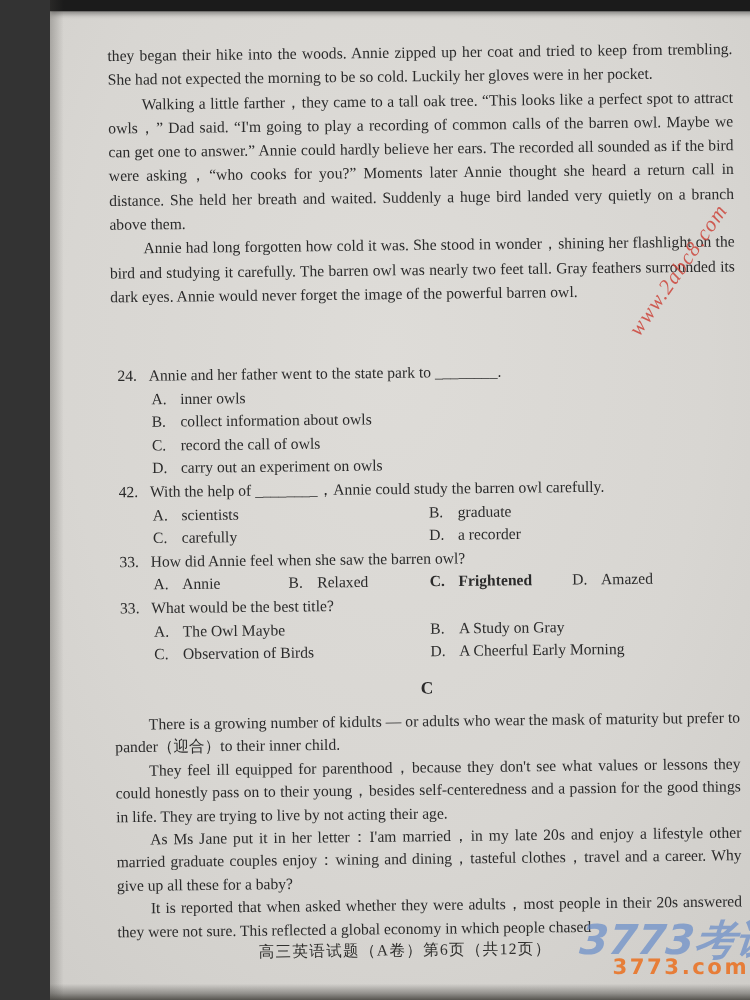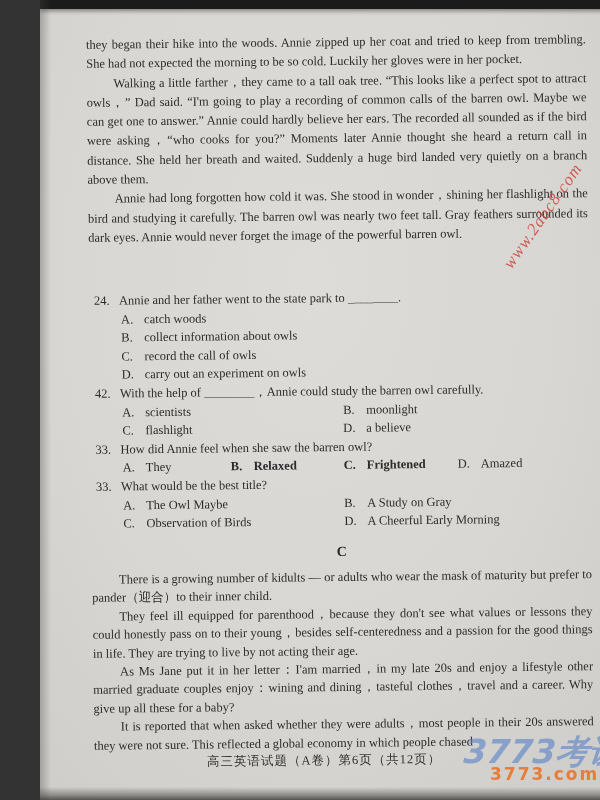--- a/index.html
+++ b/index.html
@@ -27,21 +27,21 @@
 
   .questions { position:absolute; left:50px; top:289px; width:500px;
     font-size:12.5px; line-height:18.6px; }
   .qstem { padding-left:5px; }
   .qnum { display:inline-block; width:25px; }
   .opt { padding-left:32px; }
   .olabel { display:inline-block; width:23px; }
   .opt-row { padding-left:32px; white-space:nowrap; }
   .cell2 { display:inline-block; width:221px; }
   .c26a { display:inline-block; width:108px; }
-  .c26b { display:inline-block; width:113px;font-weight:bold; }
+  .c26b { display:inline-block; width:113px; }
   .c26c { display:inline-block; width:114px;font-weight:bold; }
 
   .sec-c { position:absolute; left:50px; top:542px; width:500px;
     font-size:12.5px; line-height:18.4px; text-align:justify; }
   .sec-heading { text-align:center; font-weight:bold; font-size:14px;
     line-height:19px; margin-bottom:7px; text-indent:0; }
 
   .page-footer { position:absolute; left:50px; top:752px; width:460px;
     text-align:center; font-size:12.5px; color:#30302e; letter-spacing:1px; }
 
@@ -72,40 +72,40 @@
     <div class="passage">
       <p>they began their hike into the woods. Annie zipped up her coat and tried to keep from trembling. She had not expected the morning to be so cold. Luckily her gloves were in her pocket.</p>
       <p class="indent">Walking a little farther，they came to a tall oak tree. “This looks like a perfect spot to attract owls，” Dad said. “I'm going to play a recording of common calls of the barren owl. Maybe we can get one to answer.” Annie could hardly believe her ears. The recorded all sounded as if the bird were asking，“who cooks for you?” Moments later Annie thought she heard a return call in distance. She held her breath and waited. Suddenly a huge bird landed very quietly on a branch above them.</p>
       <p class="indent">Annie had long forgotten how cold it was. She stood in wonder，shining her flashlight on the bird and studying it carefully. The barren owl was nearly two feet tall. Gray feathers surrounded its dark eyes. Annie would never forget the image of the powerful barren owl.</p>
     </div>
 
     <div class="questions">
 
       <div>
         <div class="qstem"><span class="qnum">24.</span><span>Annie and her father went to the state park to ________.</span></div>
-        <div class="opt"><span class="olabel">A.</span><span>catch woods</span></div>
+        <div class="opt"><span class="olabel">A.</span><span>inner owls</span></div>
         <div class="opt"><span class="olabel">B.</span><span>collect information about owls</span></div>
         <div class="opt"><span class="olabel">C.</span><span>record the call of owls</span></div>
         <div class="opt"><span class="olabel">D.</span><span>carry out an experiment on owls</span></div>
       </div>
 
       <div>
         <div class="qstem"><span class="qnum">42.</span><span>With the help of ________，Annie could study the barren owl carefully.</span></div>
         <div class="opt-row">
-          <span class="cell2"><span class="olabel">A.</span><span>scientists</span></span><span><span class="olabel">B.</span><span>moonlight</span></span>
+          <span class="cell2"><span class="olabel">A.</span><span>scientists</span></span><span><span class="olabel">B.</span><span>graduate</span></span>
         </div>
         <div class="opt-row">
-          <span class="cell2"><span class="olabel">C.</span><span>flashlight</span></span><span><span class="olabel">D.</span><span>a believe</span></span>
+          <span class="cell2"><span class="olabel">C.</span><span>carefully</span></span><span><span class="olabel">D.</span><span>a recorder</span></span>
         </div>
       </div>
 
       <div>
         <div class="qstem"><span class="qnum">33.</span><span>How did Annie feel when she saw the barren owl?</span></div>
         <div class="opt-row">
-          <span class="c26a"><span class="olabel">A.</span><span>They</span></span><span class="c26b"><span class="olabel">B.</span><span>Relaxed</span></span><span class="c26c"><span class="olabel">C.</span><span>Frightened</span></span><span><span class="olabel">D.</span><span>Amazed</span></span>
+          <span class="c26a"><span class="olabel">A.</span><span>Annie</span></span><span class="c26b"><span class="olabel">B.</span><span>Relaxed</span></span><span class="c26c"><span class="olabel">C.</span><span>Frightened</span></span><span><span class="olabel">D.</span><span>Amazed</span></span>
         </div>
       </div>
 
       <div>
         <div class="qstem"><span class="qnum">33.</span><span>What would be the best title?</span></div>
         <div class="opt-row">
           <span class="cell2"><span class="olabel">A.</span><span>The Owl Maybe</span></span><span><span class="olabel">B.</span><span>A Study on Gray</span></span>
         </div>
         <div class="opt-row">
           <span class="cell2"><span class="olabel">C.</span><span>Observation of Birds</span></span><span><span class="olabel">D.</span><span>A Cheerful Early Morning</span></span>

